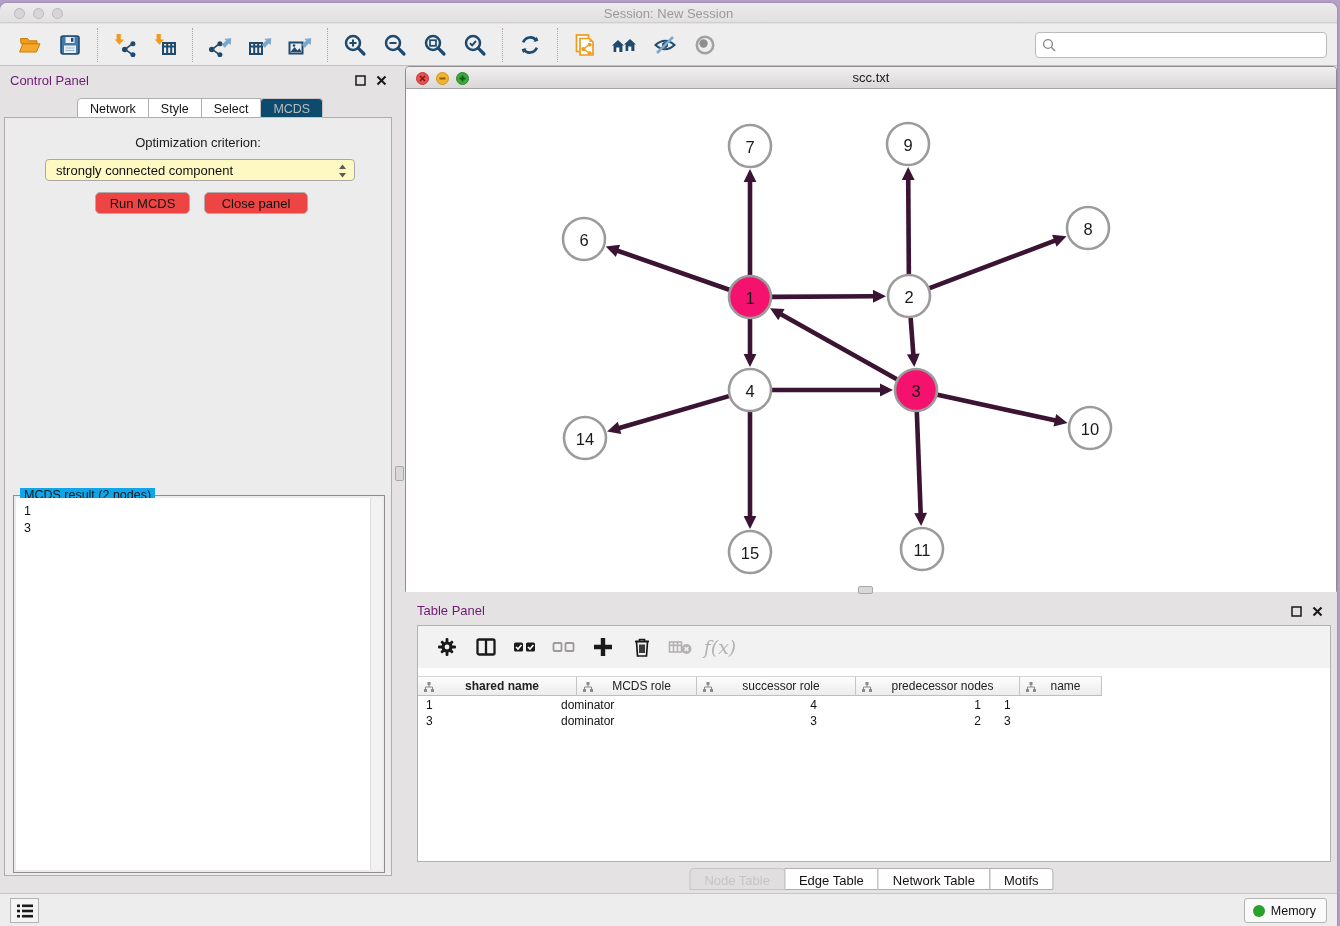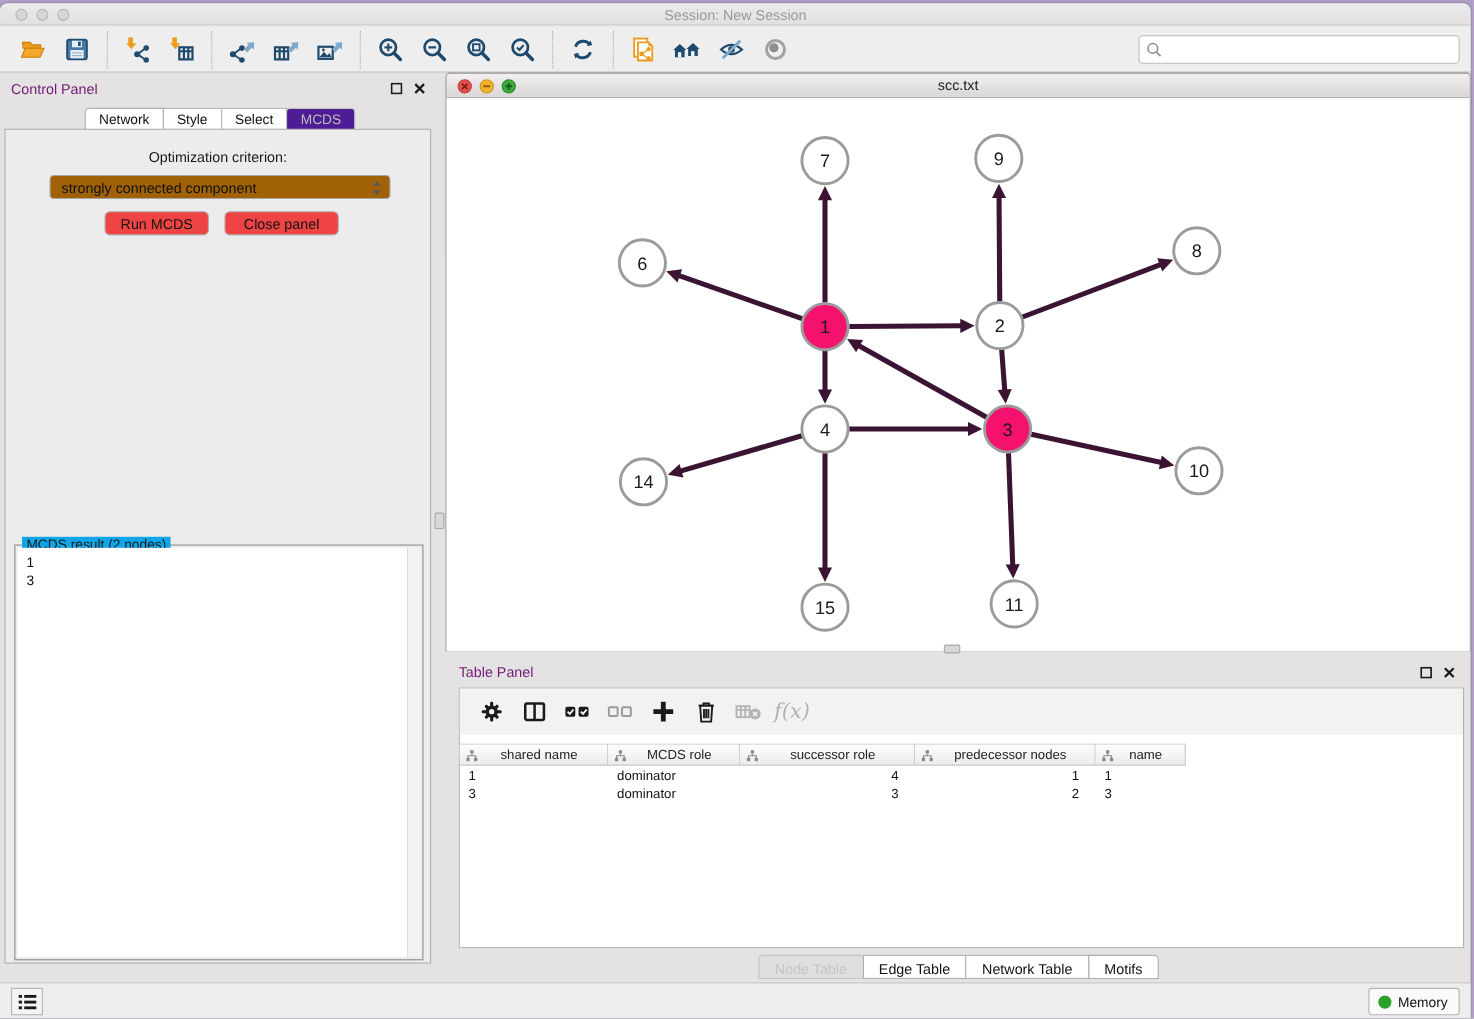--- a/index.html
+++ b/index.html
@@ -52,29 +52,29 @@
   #control-panel .panel-head-btns { right:10px; top:10px; }
   .tab-row { position:absolute; display:flex; z-index:3; }
   #control-tabs { left:77px; top:34px; }
   .tab {
     height:20px; padding:2px 12px 0; font-size:12.5px; color:#111;
     background:#fff; border:1px solid #b0aeaf; margin-right:-1px;
     display:flex; align-items:center; white-space:nowrap;
   }
   .tab:first-child { border-radius:4px 0 0 0; }
   .tab:last-child { border-radius:0 4px 0 0; }
-  .tab.dim { background:#4c1d95; color:#bdbbbc; border-color:#c6c4c5; border-radius:4px 4px 0 0; }
+  .tab.dim { background:#0c4a6e; color:#bdbbbc; border-color:#c6c4c5; border-radius:4px 4px 0 0; }
   #control-body {
     position:absolute; left:4px; top:53px; width:388px; height:759px;
     background:#ececec; border:1px solid #aeacad;
   }
   #opt-label { position:absolute; top:17px; width:100%; text-align:center; font-size:13px; color:#1a1a1a; }
   #criterion-select {
     position:absolute; left:40px; top:41px; width:310px; height:22px;
-    background:#a16207; border:1px solid #a9a7a8; border-radius:4px;
+    background:#fef9c3; border:1px solid #a9a7a8; border-radius:4px;
     font-size:13px; color:#111; display:flex; align-items:center; padding:0 22px 0 10px;
   }
   #criterion-select svg { position:absolute; right:6px; top:3px; }
   .cp-btn {
     position:absolute; top:74px; height:22px; background:#ef4444; border:1px solid #aeacad;
     border-radius:5px; font-size:13px; color:#111; display:flex; align-items:center; justify-content:center;
   }
   #run-btn  { left:90px;  width:95px; }
   #close-btn{ left:199px; width:104px; }
   #result-box {
@@ -541,21 +541,21 @@
               </g>
               <circle cx="18.5" cy="12" r="5" fill="#b3b1b2"></circle>
               <path d="M16.6 10.1l3.8 3.8M20.4 10.1l-3.8 3.8" stroke="#f3f2f3" stroke-width="1.5"></path>
             </svg>
           </span>
           <span class="tt-btn">
             <span class="fx-label">f(x)</span>
           </span>
         </div>
       <div id="grid-head">
-          <div class="col-head" style="width: 135px;">
+          <div class="col-head" style="width: 159px; font-weight: bold;">
             <svg width="12" height="12" viewBox="0 0 12 12">
               <g fill="#8a8889">
                 <rect x="4.5" y="1" width="3" height="3"></rect>
                 <rect x="1" y="8" width="3" height="3"></rect>
                 <rect x="8" y="8" width="3" height="3"></rect>
               </g>
               <path d="M6 4v2M2.5 8V6h7v2" stroke="#8a8889" fill="none"></path>
             </svg>
             <span style="padding-left: 10px;">shared name</span>
           </div>

